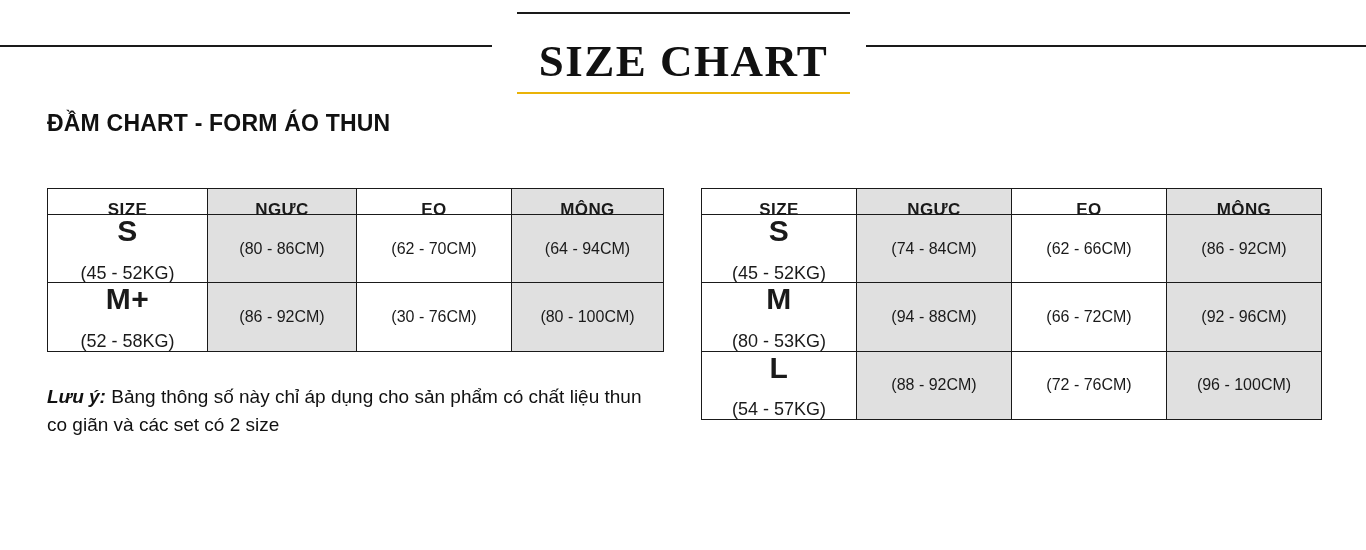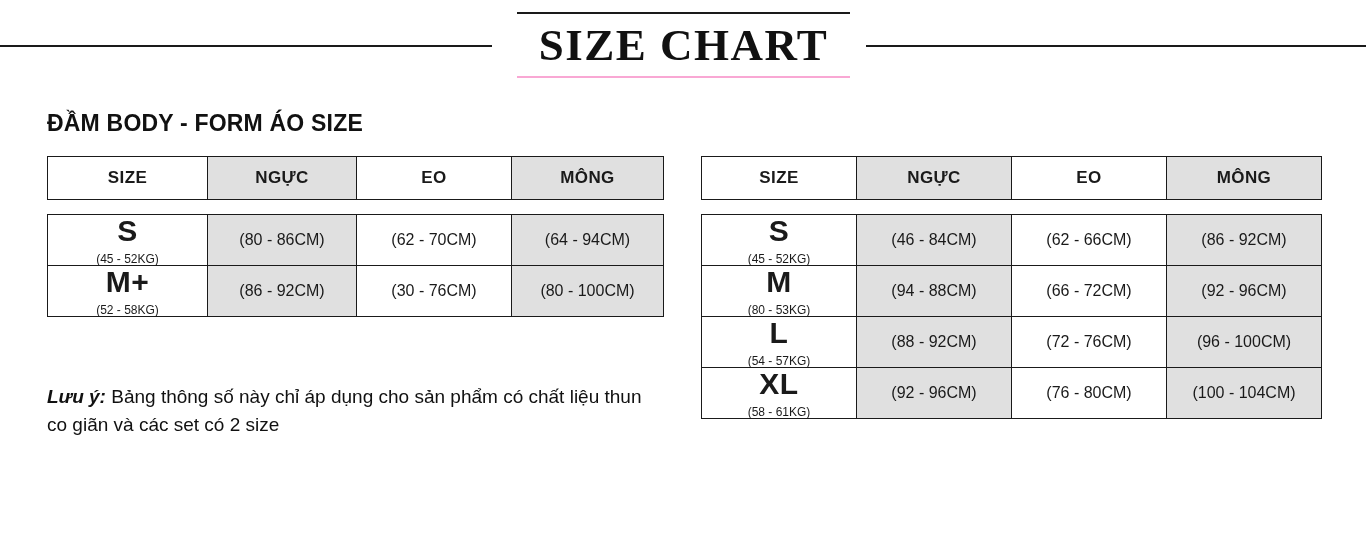--- a/index.html
+++ b/index.html
@@ -40,22 +40,22 @@
     height: 2px;
     background: #1a1a1a;
   }
   .title-box {
     position: absolute;
     left: 517px;
     top: 12px;
     width: 333px;
     box-sizing: border-box;
     border-top: 2px solid #1a1a1a;
-    border-bottom: 2px solid #f9a8d4;
-    padding: 4px 0 4px 0;
+    border-bottom: 2px solid #eab308;
+    padding: 20px 0 4px 0;
     background: #ffffff;
     text-align: center;
   }
   .title-text {
     font-family: "Liberation Serif", serif;
     font-weight: bold;
     font-size: 45px;
     letter-spacing: 1.5px;
     line-height: 54px;
     color: #111111;
@@ -104,27 +104,28 @@
     padding: 6px 0 8px 0;
   }
   .size-letter {
     display: block;
     font-size: 30px;
     font-weight: bold;
     letter-spacing: 0.5px;
   }
   .size-weight {
     display: block;
-    font-size: 12px;
-    margin-top: 6px;
+    font-size: 18px;
+    margin-top: 17px;
   }
 
   
   .head-table {
     position: absolute;
+    margin-top: 32px;
   }
   .body-table {
     position: absolute;
   }
 
   #table-left-head { left: 47px; top: 156px; }
   #table-left-body { left: 47px; top: 214px; }
   #table-right-head { left: 701px; top: 156px; }
   #table-right-body { left: 701px; top: 214px; }
 
@@ -147,21 +148,21 @@
 <body>
 
 <div class="header">
   <div class="header-rule-left"></div>
   <div class="header-rule-right"></div>
   <div class="title-box">
     <div class="title-text">SIZE CHART</div>
   </div>
 </div>
 
-<div class="section-heading">ĐẦM BODY - FORM ÁO SIZE</div>
+<div class="section-heading">ĐẦM CHART - FORM ÁO THUN</div>
 
 <table class="chart-table head-table" id="table-left-head">
   <colgroup>
     <col style="width:160px">
       <col style="width:149px">
       <col style="width:155px">
       <col style="width:152px">
   </colgroup>
   <tbody>
       <tr>
@@ -225,21 +226,21 @@
       <col style="width:155px">
       <col style="width:155px">
       <col style="width:155px">
   </colgroup>
   <tbody>
       <tr>
     <td class="size-cell">
       <span class="size-letter">S</span>
       <span class="size-weight">(45 - 52KG)</span>
     </td>
-    <td class="shaded">(46 - 84CM)</td>
+    <td class="shaded">(74 - 84CM)</td>
     <td>(62 - 66CM)</td>
     <td class="shaded">(86 - 92CM)</td>
   </tr>
   <tr>
     <td class="size-cell">
       <span class="size-letter">M</span>
       <span class="size-weight">(80 - 53KG)</span>
     </td>
     <td class="shaded">(94 - 88CM)</td>
     <td>(66 - 72CM)</td>
@@ -247,27 +248,18 @@
   </tr>
   <tr>
     <td class="size-cell">
       <span class="size-letter">L</span>
       <span class="size-weight">(54 - 57KG)</span>
     </td>
     <td class="shaded">(88 - 92CM)</td>
     <td>(72 - 76CM)</td>
     <td class="shaded">(96 - 100CM)</td>
   </tr>
-  <tr>
-    <td class="size-cell">
-      <span class="size-letter">XL</span>
-      <span class="size-weight">(58 - 61KG)</span>
-    </td>
-    <td class="shaded">(92 - 96CM)</td>
-    <td>(76 - 80CM)</td>
-    <td class="shaded">(100 - 104CM)</td>
-  </tr>
 </tbody>
   </table>
 
 <div class="note">
   <i>Lưu ý:</i><span> Bảng thông số này chỉ áp dụng cho sản phẩm có chất liệu thun co giãn và các set có 2 size</span>
 </div>
 
 </body></html>

